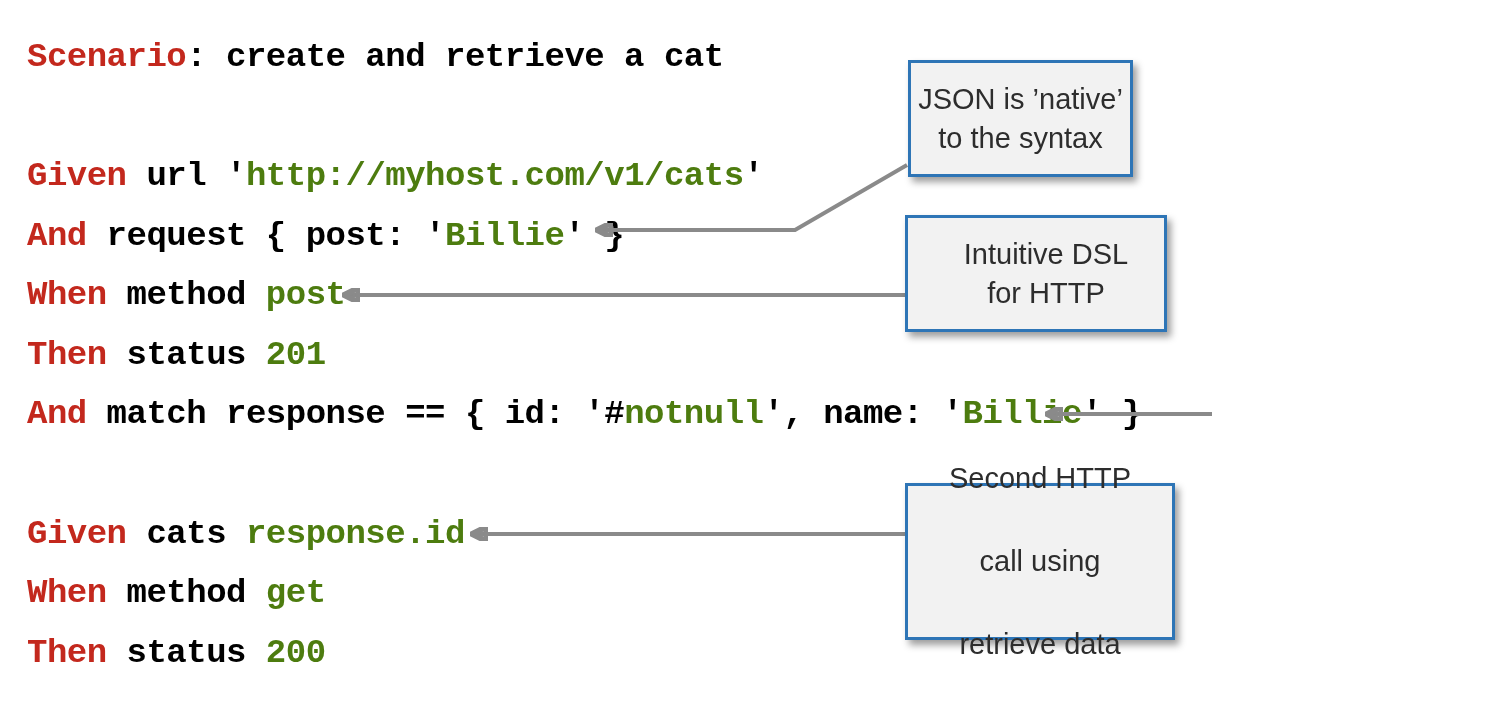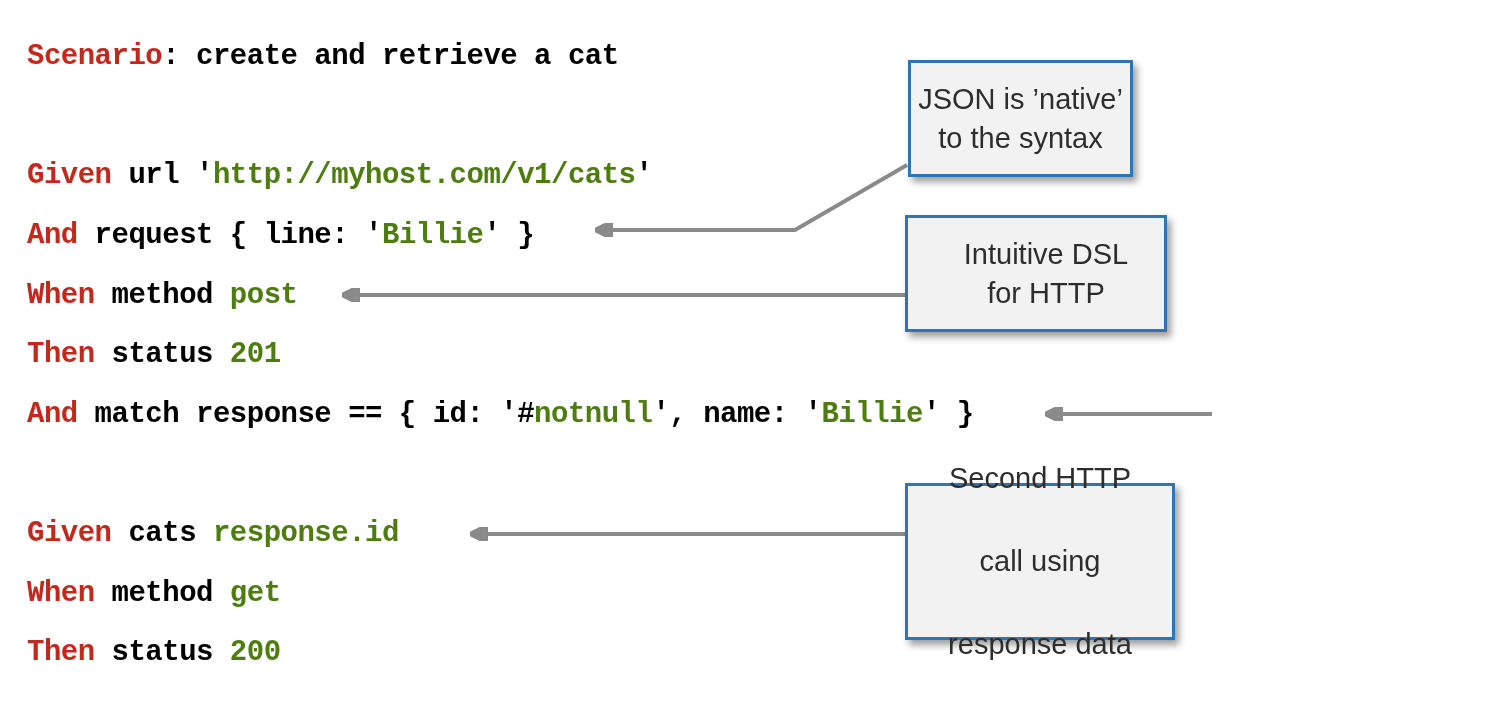--- a/index.html
+++ b/index.html
@@ -18,21 +18,21 @@
     left: 27px;
     top: 27px;
   }
   .code-line {
     height: 59.6px;
     display: flex;
     align-items: center;
     white-space: pre;
     font-family: "Liberation Mono", monospace;
     font-weight: bold;
-    font-size: 29px;
+    font-size: 34px;
     letter-spacing: -0.5px;
     color: #1b1b1b;
   }
   .code-line .k { color: #c3281d; }   
   .code-line .p { color: #000000; }   
   .code-line .v { color: #4d7c0f; }   
 
   
   .callout {
     position: absolute;
@@ -70,21 +70,21 @@
 </style>
 </head>
 <body>
 
 <div id="canvas">
 
   <div id="code-block">
       <div class="code-line"><span class="k">Scenario</span><span class="p">: create and retrieve a cat</span></div>
       <div class="code-line"></div>
       <div class="code-line"><span class="k">Given</span><span class="p"> url </span><span class="p">'</span><span class="v">http://myhost.com/v1/cats</span><span class="p">'</span></div>
-      <div class="code-line"><span class="k">And</span><span class="p"> request { line: </span><span class="p">'</span><span class="v">Billie</span><span class="p">'</span><span class="p"> }</span></div>
+      <div class="code-line"><span class="k">And</span><span class="p"> request { post: </span><span class="p">'</span><span class="v">Billie</span><span class="p">'</span><span class="p"> }</span></div>
       <div class="code-line"><span class="k">When</span><span class="p"> method </span><span class="v">post</span></div>
       <div class="code-line"><span class="k">Then</span><span class="p"> status </span><span class="v">201</span></div>
       <div class="code-line"><span class="k">And</span><span class="p"> match response == { id: </span><span class="p">'#</span><span class="v">notnull</span><span class="p">', name: </span><span class="p">'</span><span class="v">Billie</span><span class="p">' }</span></div>
       <div class="code-line"></div>
       <div class="code-line"><span class="k">Given</span><span class="p"> cats </span><span class="v">response.id</span></div>
       <div class="code-line"><span class="k">When</span><span class="p"> method </span><span class="v">get</span></div>
       <div class="code-line"><span class="k">Then</span><span class="p"> status </span><span class="v">200</span></div>
     </div>
 
   <svg id="connector-layer" viewBox="0 0 1500 705" xmlns="http://www.w3.org/2000/svg">
@@ -103,16 +103,16 @@
       <div>JSON is ’native’</div>
       <div>to the syntax</div>
     </div>
   <div class="callout" id="callout-intuitive-dsl">
       <div>Intuitive DSL</div>
       <div>for HTTP</div>
     </div>
   <div class="callout" id="callout-second-call">
       <div>Second HTTP</div>
       <div>call using</div>
-      <div>response data</div>
+      <div>retrieve data</div>
     </div>
 
 </div>
 
 </body></html>

